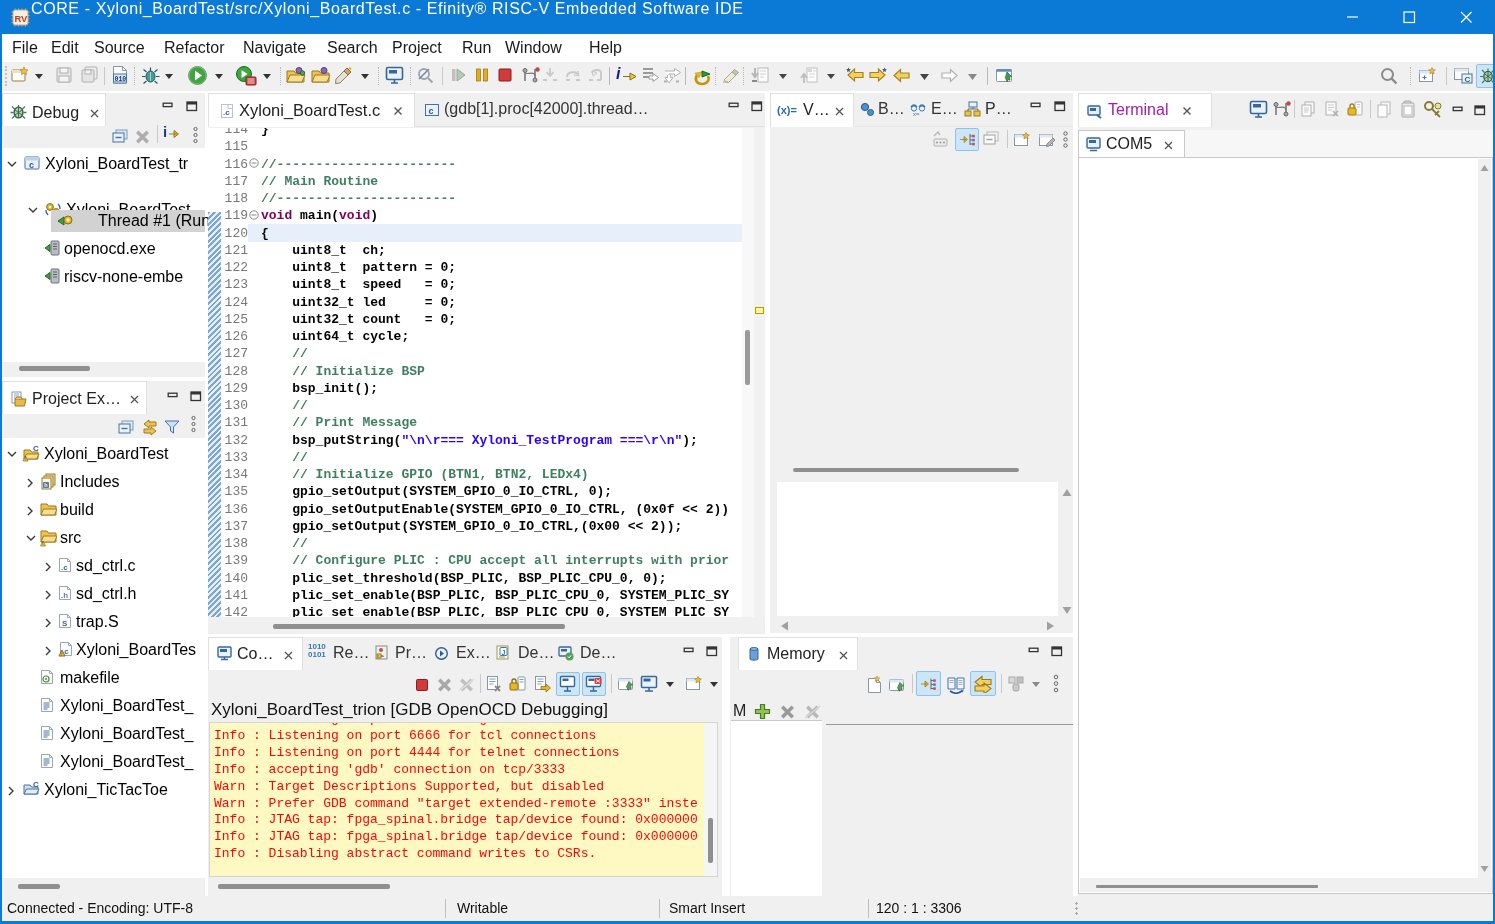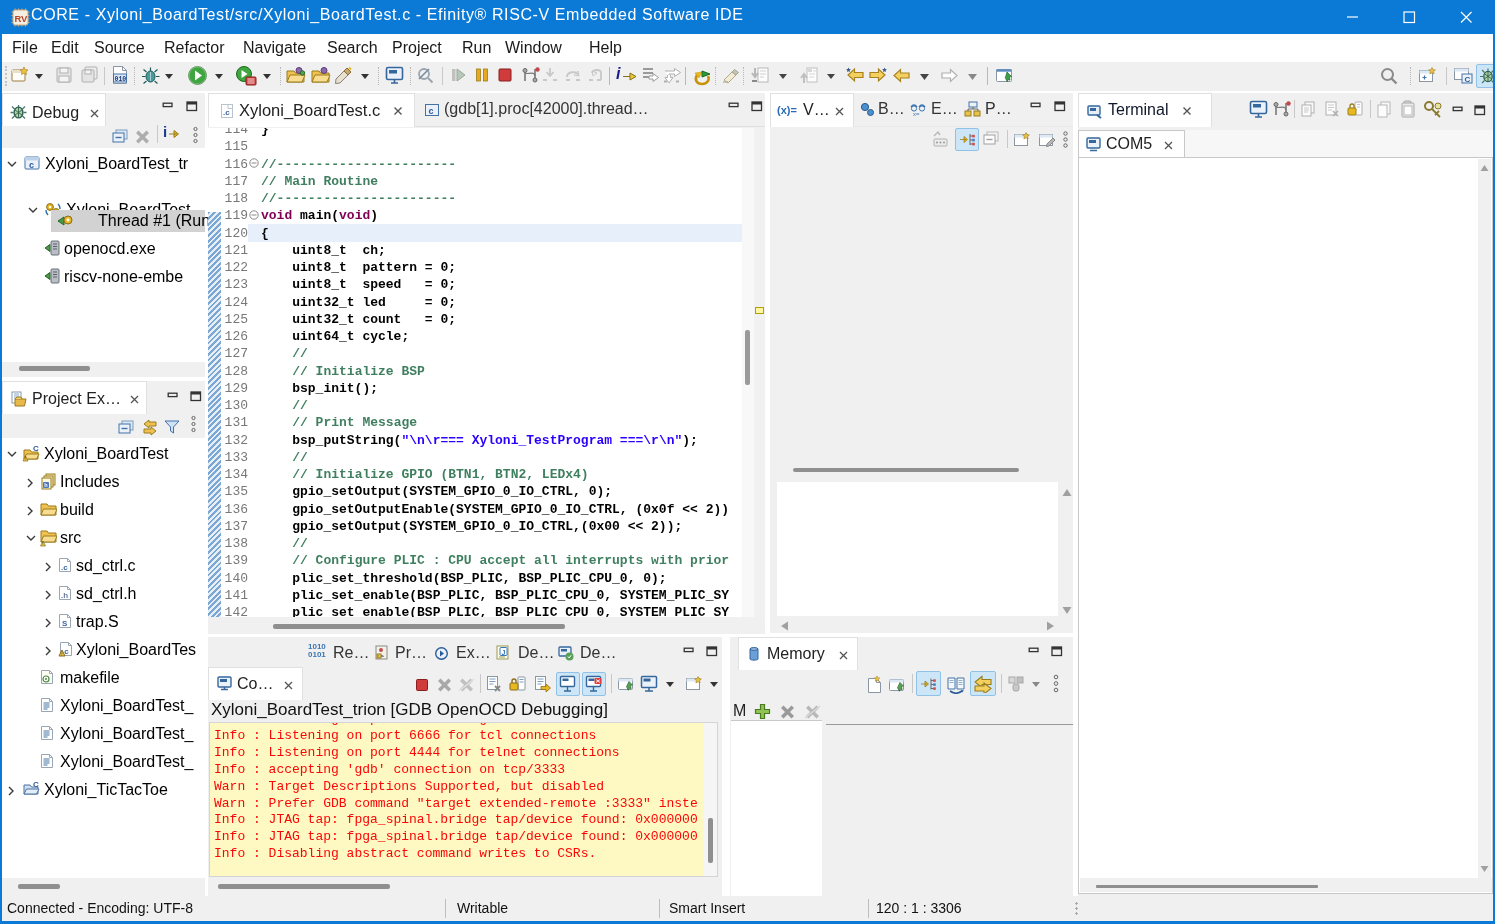--- a/index.html
+++ b/index.html
@@ -2,21 +2,21 @@
 <html><head>
 <meta charset="utf-8">
 <style>
 * { margin:0; padding:0; box-sizing:border-box; }
 html,body { width:1495px; height:924px; overflow:hidden; }
 body { font-family:"Liberation Sans",sans-serif; font-size:15px; color:#000; }
 #root { position:relative; width:1495px; height:924px; background:#fff; overflow:hidden; }
 .abs { position:absolute; }
 
 #titlebar { position:absolute; left:0; top:0; width:1495px; height:34px; background:#0b79d6; color:#fff; }
-#titletext { position:absolute; left:31px; top:6px; font-size:16px; letter-spacing:0.6px; color:#fff; white-space:pre; }
+#titletext { position:absolute; left:31px; top:0; font-size:16px; letter-spacing:0.6px; color:#fff; white-space:pre; }
 .winbtn { position:absolute; top:0; width:46px; height:34px; }
 
 #menubar { position:absolute; left:0; top:34px; width:1495px; height:28px; background:#fff; border-left:2px solid #0b79d6; border-right:2px solid #0b79d6;}
 .menuitem { position:absolute; top:5px; font-size:16px; color:#1a1a1a; }
 
 #toolbar { position:absolute; left:0; top:62px; width:1495px; height:29px; background:#f0f0f0; border-left:2px solid #0b79d6; border-right:2px solid #0b79d6; }
 
 .panel { position:absolute; background:#f0f0f0; }
 .tabrow { position:absolute; left:0; top:0; width:100%; height:27px; }
 .tab { position:absolute; top:0; height:27px; font-size:15px; color:#333; white-space:nowrap; }
@@ -770,21 +770,21 @@
   </div>
 
   <div id="termpanel" class="panel" style="left:1078px;top:93px;width:415px;height:803px;">
     <div class="tabrow" style="height:34px;">
       <div class="tab active" style="left:0;width:134px;height:34px;">
         <svg style="position:absolute;left:8px;top:9px;" width="17" height="16" viewBox="0 0 17 16">
             <rect x="1" y="3" width="12" height="9" rx="1" fill="#e8eef5" stroke="#35679c" stroke-width="1.4"></rect>
             <rect x="3" y="5" width="6" height="3" fill="#35679c"></rect>
             <path d="M10 12l4 3" stroke="#35679c" stroke-width="2"></path>
           </svg>
-        <span style="position:absolute;left:29px;top:7px;font-size:16px;color:#0f172a;">Terminal</span>
+        <span style="position:absolute;left:29px;top:7px;font-size:16px;color:#a21caf;">Terminal</span>
         <svg style="position:absolute;left:102px;top:11px;" width="12" height="12" viewBox="0 0 12 12">
             <path d="M2.5 2.5l7 7M9.5 2.5l-7 7" stroke="#555" stroke-width="1.4"></path>
           </svg>
       </div>
     </div>
     <div id="termicons" style="position:absolute;left:0;top:0;width:415px;height:34px;">
       <svg style="position:absolute;left:171px;top:7px;" width="20" height="19" viewBox="0 0 20 19">
           <rect x="1.5" y="1.5" width="16" height="12" rx="1.5" fill="#eaf1f8" stroke="#35679c" stroke-width="1.6"></rect>
           <rect x="4" y="4" width="8" height="3.5" fill="#35679c"></rect>
           <path d="M6 17h7M9.5 13.5V17" stroke="#35679c" stroke-width="1.6"></path>
@@ -858,21 +858,21 @@
             <path d="M4.5 7L8.5 1H0.5z" fill="#a0a0a0"></path>
           </svg>
       </div>
       <div style="position:absolute;left:1px;bottom:1px;width:412px;height:14px;background:#f0f0f0;"></div>
     </div>
     <div class="hthumb" style="left:18px;top:792px;width:222px;height:3px;border-radius:1px;"></div>
   </div>
 
   <div id="consolepanel" class="panel" style="left:208px;top:637px;width:514px;height:259px;">
     <div class="tabrow" style="height:33px;">
-      <div class="tab active" style="left:0;width:95px;height:33px;margin-top:30px;">
+      <div class="tab active" style="left:0;width:95px;height:33px;">
         <svg style="position:absolute;left:8px;top:8px;" width="16" height="16" viewBox="0 0 16 16">
             <rect x="1" y="1" width="13" height="10" rx="1" fill="#eaf1f8" stroke="#35679c" stroke-width="1.4"></rect>
             <rect x="3" y="3" width="7" height="3" fill="#35679c"></rect>
             <path d="M4 13.5h7M7.5 11v2.5" stroke="#35679c" stroke-width="1.5"></path>
           </svg>
         <span style="position:absolute;left:28px;top:7px;font-size:16px;color:#222;">Co…</span>
         <svg style="position:absolute;left:74px;top:12px;" width="11" height="11" viewBox="0 0 11 11">
             <path d="M2 2l7 7M9 2l-7 7" stroke="#555" stroke-width="1.3"></path>
           </svg>
       </div>

